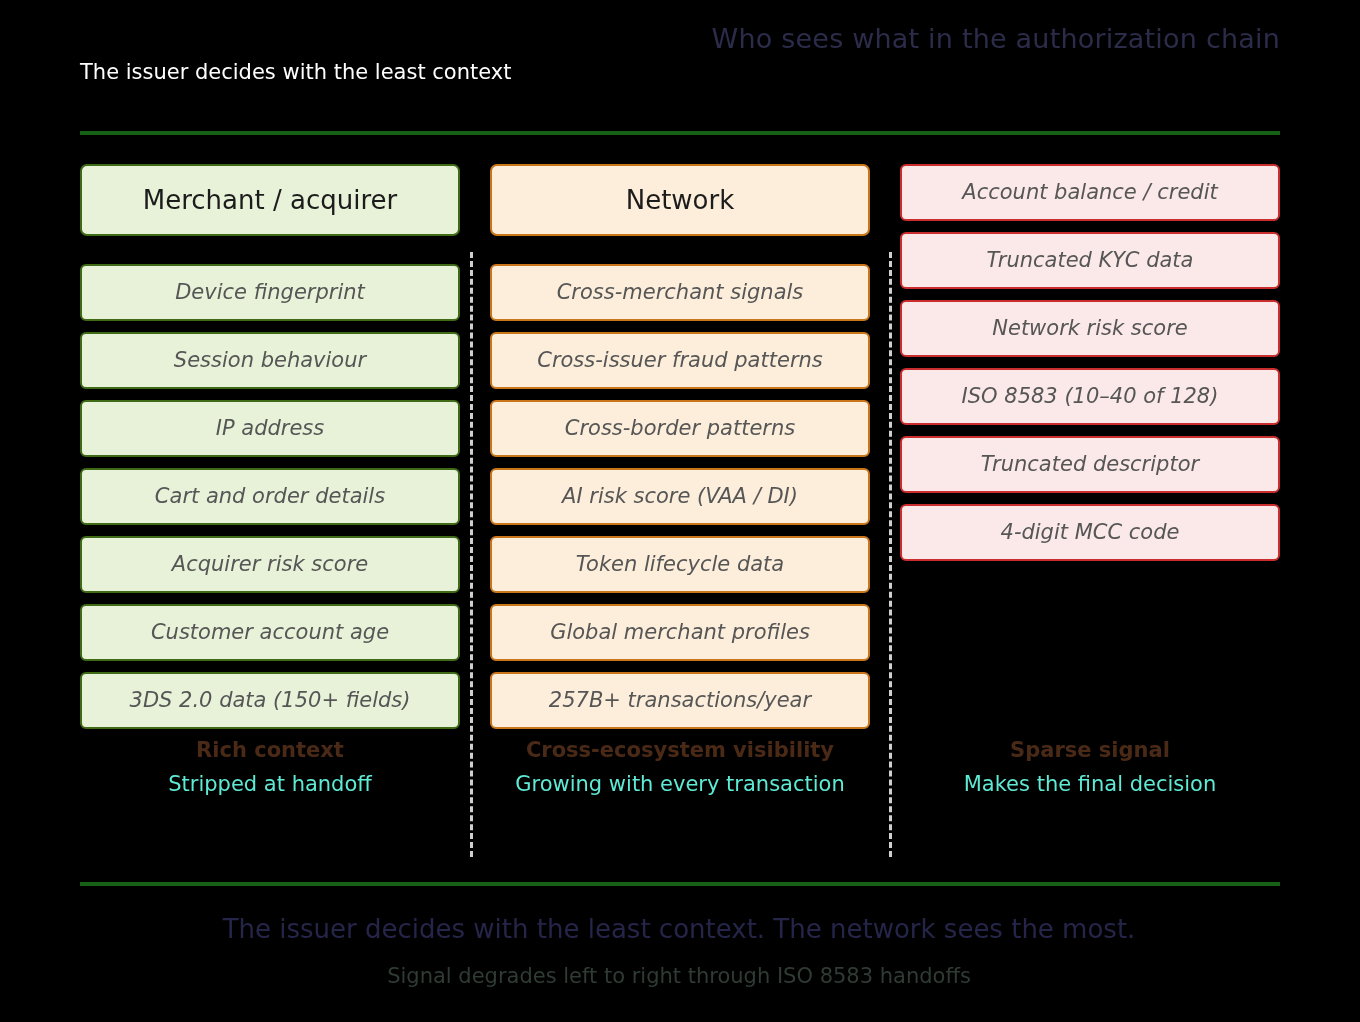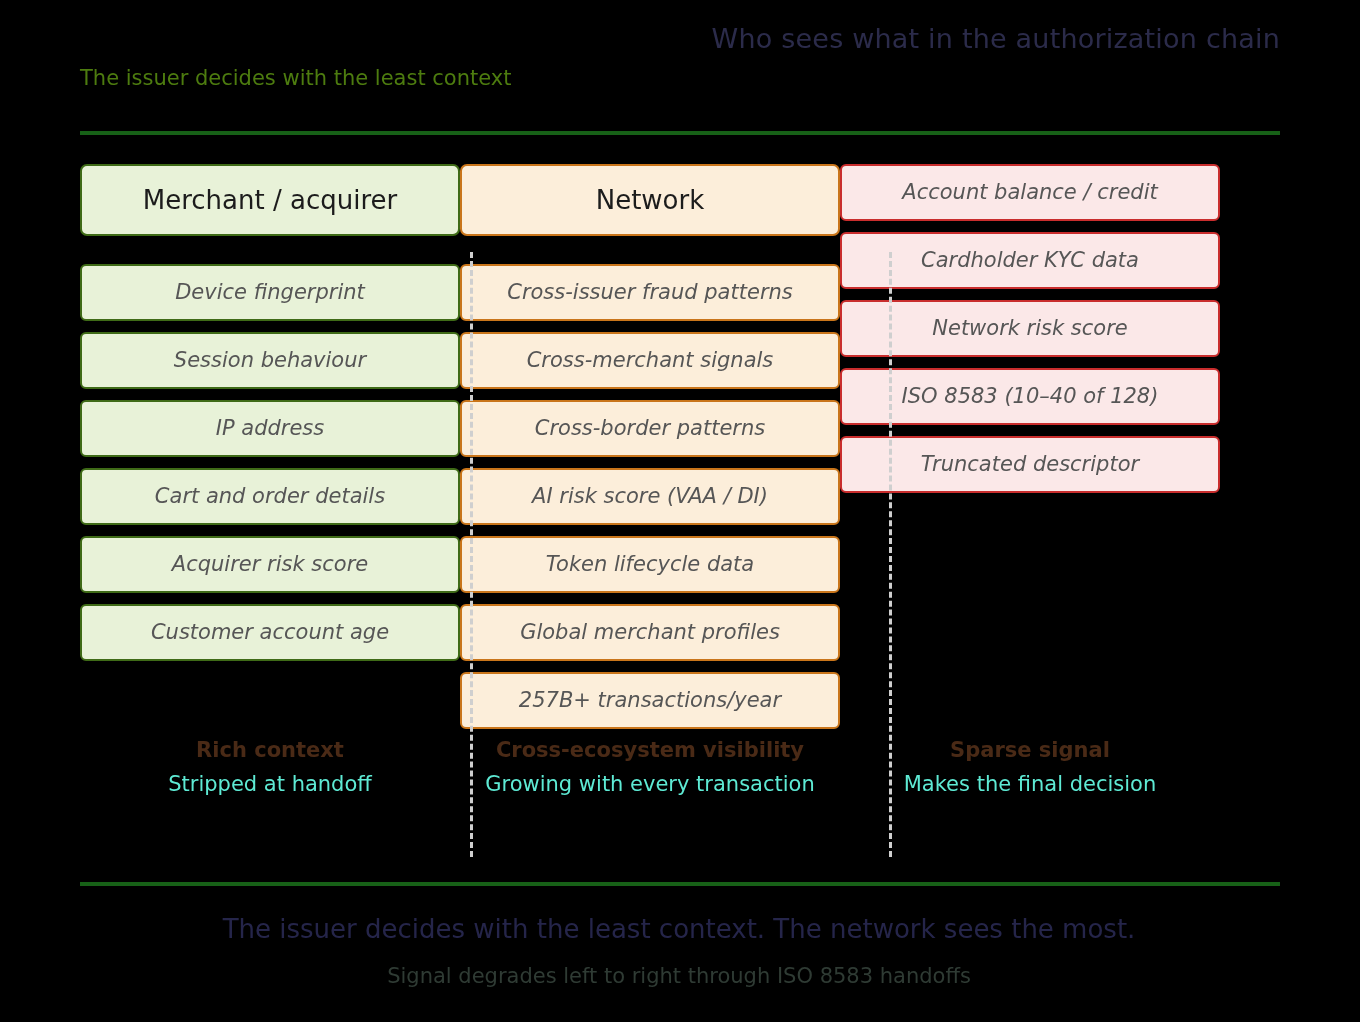--- a/index.html
+++ b/index.html
@@ -26,25 +26,25 @@
     font-family: "DejaVu Sans", sans-serif;
     font-size: 27px;
     font-weight: 400;
     color: #2b2b4a;
     letter-spacing: 0.2px;
     line-height: 1.1;
     white-space: nowrap;
     text-align: right;
   }
   #sub-title {
-    margin-top: 13px;
+    margin-top: 7px;
     font-family: "DejaVu Sans", sans-serif;
     font-size: 21px;
     font-weight: 400;
-    color: #4d7c0f;
+    color: #ffffff;
     line-height: 1.1;
     white-space: nowrap;
   }
 
   
   .rule {
     position: absolute;
     left: 80px;
     width: 1200px;
     height: 4px;
@@ -53,21 +53,21 @@
   #rule-top  { top: 131px; }
   #rule-bottom { top: 882px; }
 
   
   #columns {
     position: absolute;
     left: 80px;
     top: 164px;
     width: 1200px;
     display: flex;
-    justify-content: flex-start;
+    justify-content: space-between;
   }
   .column {
     width: 380px;
     display: flex;
     flex-direction: column;
   }
 
   .col-header {
     height: 72px;
     border-radius: 7px;
@@ -197,35 +197,38 @@
       </div>
     <div class="cell">
         <span class="cell-label">Cart and order details</span>
       </div>
     <div class="cell">
         <span class="cell-label">Acquirer risk score</span>
       </div>
     <div class="cell">
         <span class="cell-label">Customer account age</span>
       </div>
+    <div class="cell">
+        <span class="cell-label">3DS 2.0 data (150+ fields)</span>
+      </div>
     <div class="col-footer">
       <div class="footer-strong">Rich context</div>
       <div class="footer-sub">Stripped at handoff</div>
     </div>
   </div>
 
   <div class="column pal-network">
     <div class="col-header">
       <span class="col-header-label">Network</span>
     </div>
     <div class="cell">
+        <span class="cell-label">Cross-merchant signals</span>
+      </div>
+    <div class="cell">
         <span class="cell-label">Cross-issuer fraud patterns</span>
-      </div>
-    <div class="cell">
-        <span class="cell-label">Cross-merchant signals</span>
       </div>
     <div class="cell">
         <span class="cell-label">Cross-border patterns</span>
       </div>
     <div class="cell">
         <span class="cell-label">AI risk score (VAA / DI)</span>
       </div>
     <div class="cell">
         <span class="cell-label">Token lifecycle data</span>
       </div>
@@ -239,30 +242,33 @@
       <div class="footer-strong">Cross-ecosystem visibility</div>
       <div class="footer-sub">Growing with every transaction</div>
     </div>
   </div>
 
   <div class="column pal-issuer">
     <div class="cell">
         <span class="cell-label">Account balance / credit</span>
       </div>
     <div class="cell">
-        <span class="cell-label">Cardholder KYC data</span>
+        <span class="cell-label">Truncated KYC data</span>
       </div>
     <div class="cell">
         <span class="cell-label">Network risk score</span>
       </div>
     <div class="cell">
         <span class="cell-label">ISO 8583 (10–40 of 128)</span>
       </div>
     <div class="cell">
         <span class="cell-label">Truncated descriptor</span>
+      </div>
+    <div class="cell">
+        <span class="cell-label">4-digit MCC code</span>
       </div>
     <div class="col-footer">
       <div class="footer-strong">Sparse signal</div>
       <div class="footer-sub">Makes the final decision</div>
     </div>
   </div>
 
 </div>
 
 <div class="divider" id="divider-1"></div>

